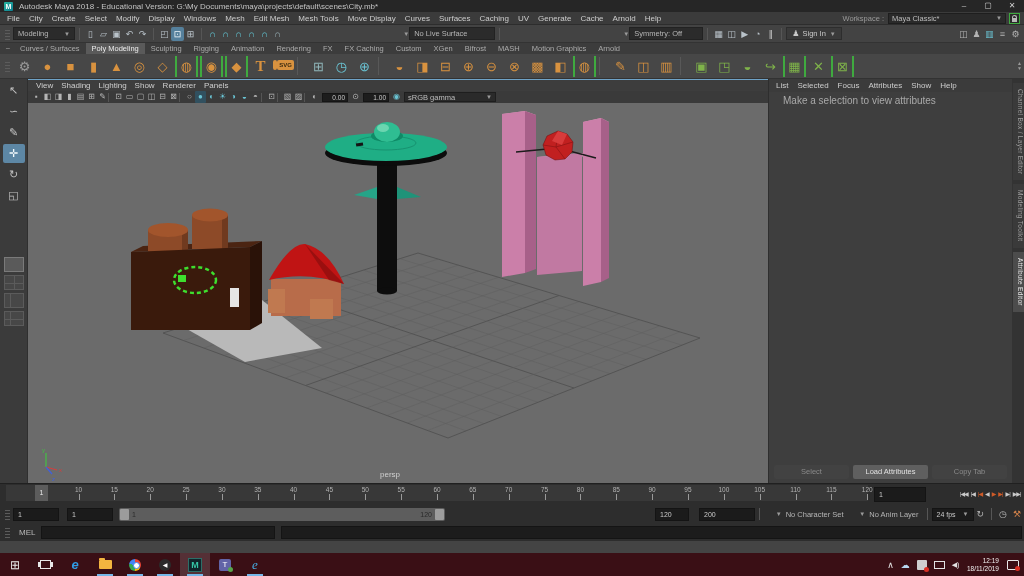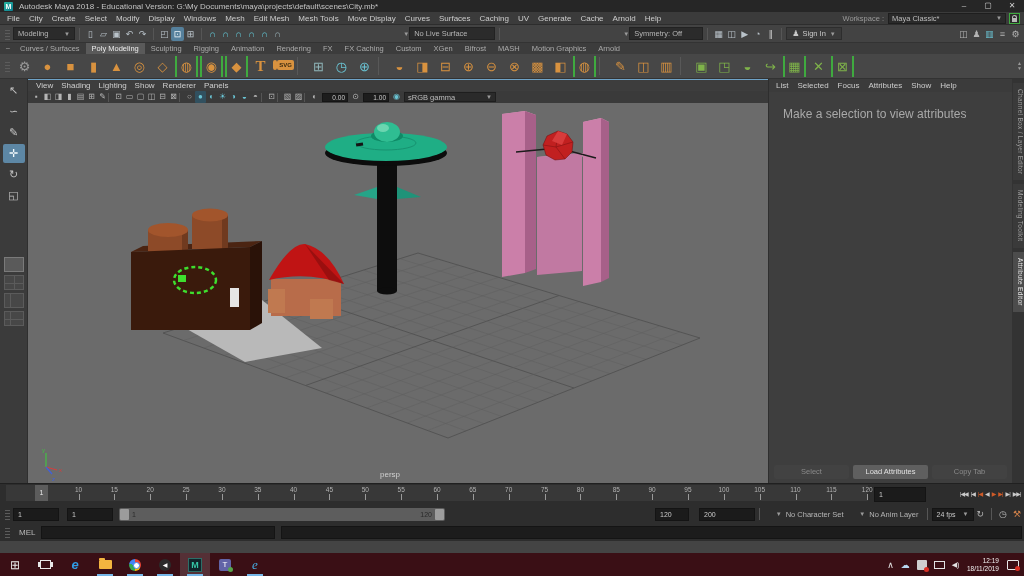--- a/index.html
+++ b/index.html
@@ -79,21 +79,21 @@
   .vt-field { width:26px; height:9px; background:#1d1d1d; border:1px solid #151515; color:#c9c9c9; font-size:6.5px;
     text-align:right; padding:0 2px; line-height:8px; margin:0 2px; }
   #colorspace-select { width:92px; height:10px; margin-left:2px; }
 
   #scene-svg { position:absolute; left:0; top:24px; }
 
   
   #rightpanel { position:absolute; left:768px; top:79px; width:244px; height:404px; background:#3e3e3e; border-left:1px solid #2e2e2e; }
   #ae-menus { display:flex; align-items:center; height:13px; background:#3b3b3b; padding-left:7px; }
   .ae-menu-item { font-size:8px; color:#cdcdcd; margin-right:9px; }
-  #ae-message { position:absolute; left:14px; top:28px; font-size:12px; color:#a9a9a9; }
+  #ae-message { position:absolute; left:14px; top:16px; font-size:10px; color:#a9a9a9; }
   #ae-buttons { position:absolute; left:3px; right:3px; bottom:4px; display:flex; }
   .ae-btn { flex:1; height:14px; margin:0 2px; font-size:7.5px; line-height:14px; text-align:center; border-radius:2px; }
   .ae-btn.dim { background:#424242; color:#8a8a8a; }
   .ae-btn.primary { background:#5f5f5f; color:#e0e0e0; }
 
   
   #side-tabs { position:absolute; left:1012px; top:79px; width:12px; height:404px; background:#333; }
   .side-tab { writing-mode:vertical-rl; font-size:6.5px; color:#9f9f9f; background:#3a3a3a; padding:6px 0;
     margin:4px auto 0; width:11px; text-align:center; letter-spacing:.3px; }
   .side-tab.active { color:#e5e5e5; background:#4c4c4c; }

